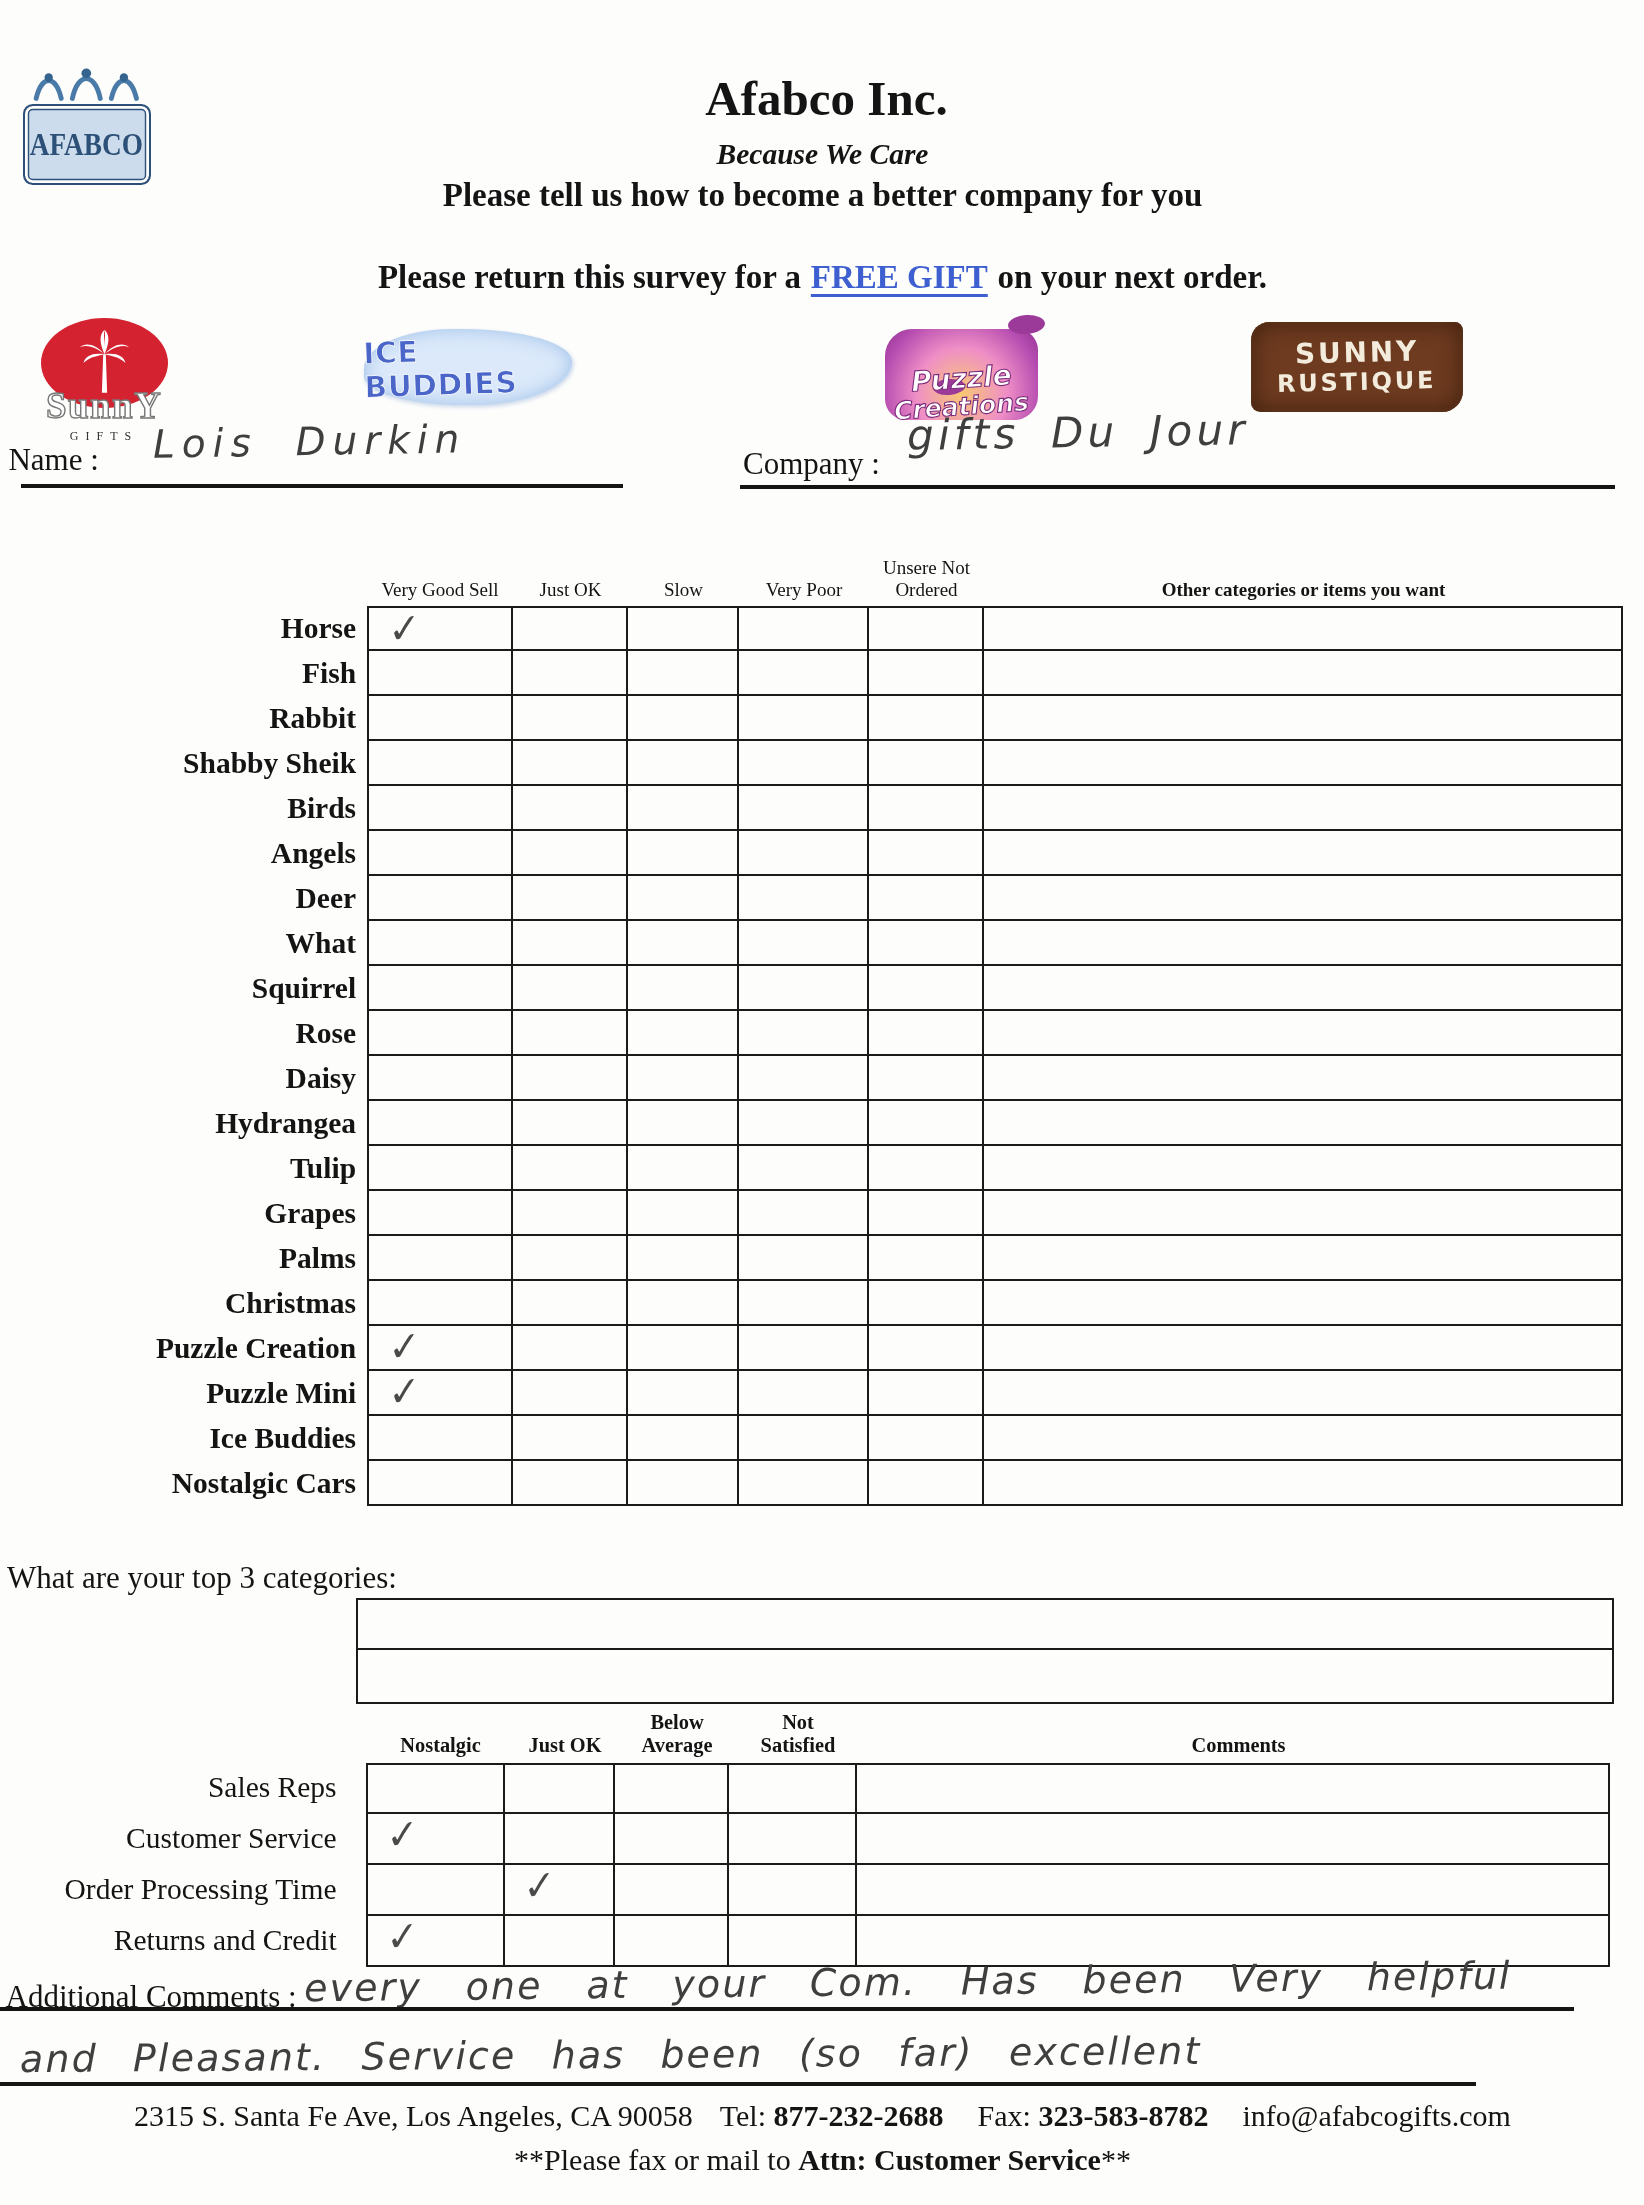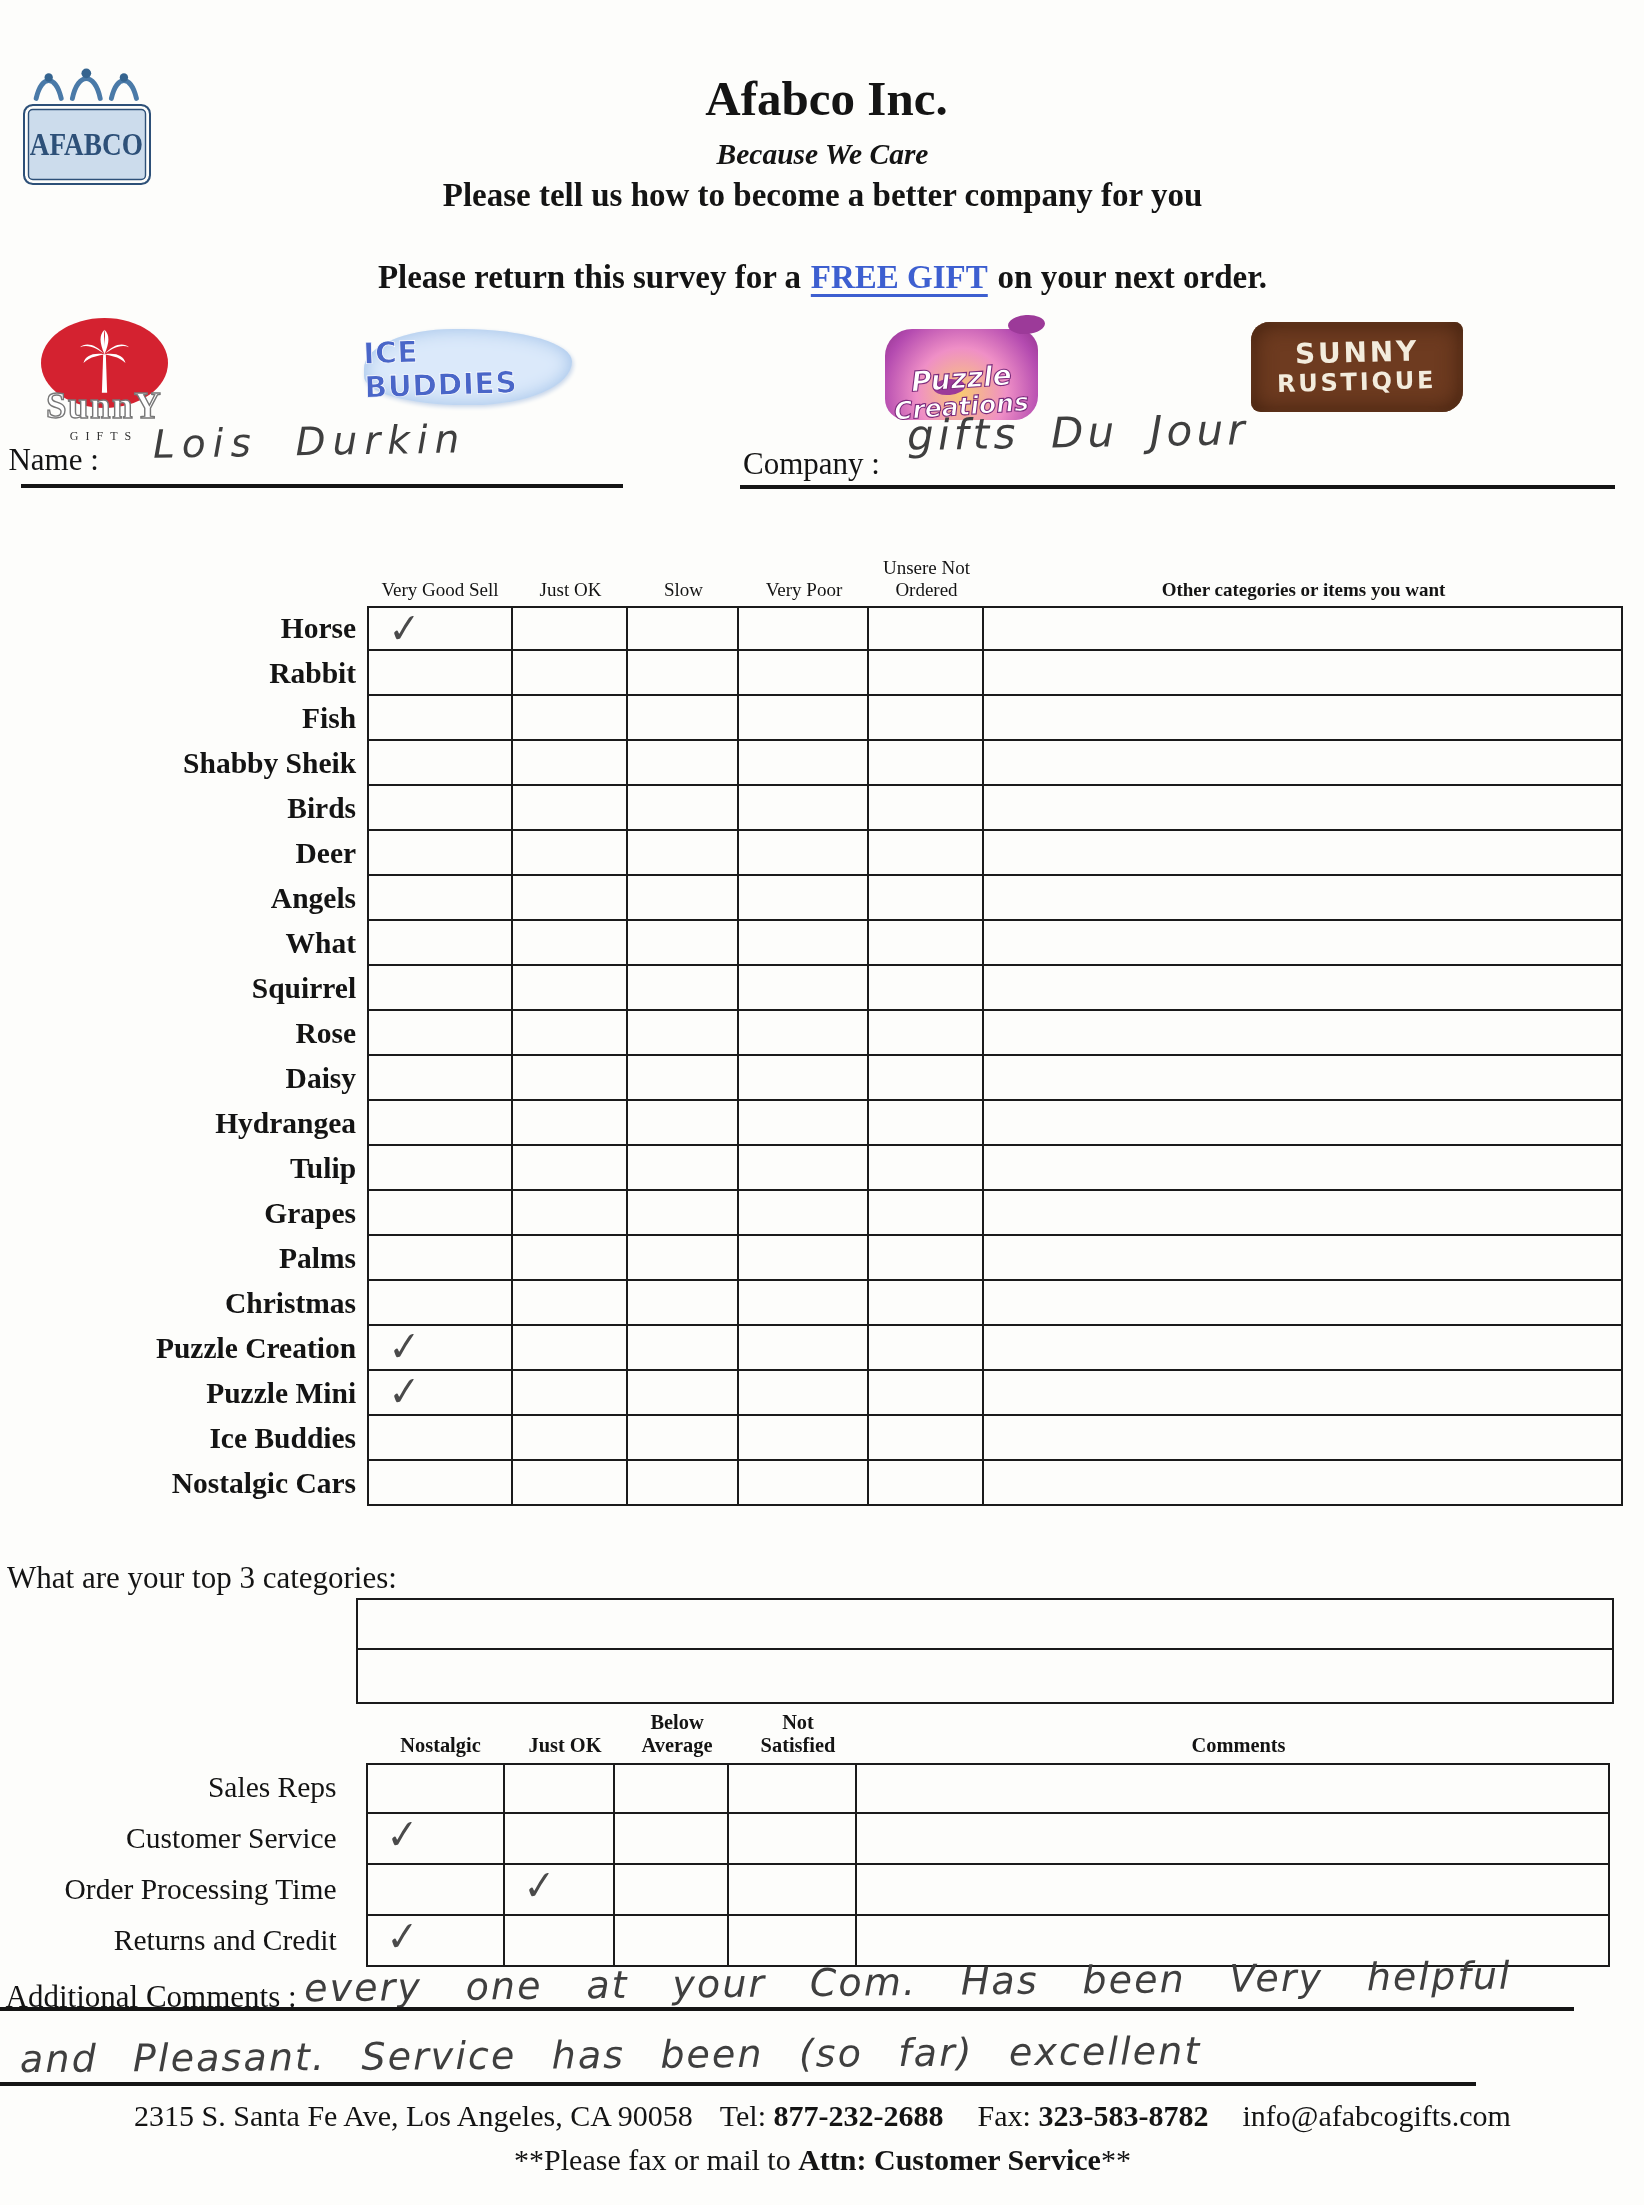--- a/index.html
+++ b/index.html
@@ -219,66 +219,66 @@
       <div class="mrow">
         <div class="rlabel">Horse</div>
         <div class="cell w0"><span class="check">✓</span></div>
         <div class="cell w1"></div>
         <div class="cell w2"></div>
         <div class="cell w3"></div>
         <div class="cell w4"></div>
         <div class="cell wother"></div>
       </div>
       <div class="mrow">
+        <div class="rlabel">Fish</div>
+        <div class="cell w0"></div>
+        <div class="cell w1"></div>
+        <div class="cell w2"></div>
+        <div class="cell w3"></div>
+        <div class="cell w4"></div>
+        <div class="cell wother"></div>
+      </div>
+      <div class="mrow">
         <div class="rlabel">Rabbit</div>
         <div class="cell w0"></div>
         <div class="cell w1"></div>
         <div class="cell w2"></div>
         <div class="cell w3"></div>
         <div class="cell w4"></div>
         <div class="cell wother"></div>
       </div>
       <div class="mrow">
-        <div class="rlabel">Fish</div>
-        <div class="cell w0"></div>
-        <div class="cell w1"></div>
-        <div class="cell w2"></div>
-        <div class="cell w3"></div>
-        <div class="cell w4"></div>
-        <div class="cell wother"></div>
-      </div>
-      <div class="mrow">
         <div class="rlabel">Shabby Sheik</div>
         <div class="cell w0"></div>
         <div class="cell w1"></div>
         <div class="cell w2"></div>
         <div class="cell w3"></div>
         <div class="cell w4"></div>
         <div class="cell wother"></div>
       </div>
       <div class="mrow">
         <div class="rlabel">Birds</div>
         <div class="cell w0"></div>
         <div class="cell w1"></div>
         <div class="cell w2"></div>
         <div class="cell w3"></div>
         <div class="cell w4"></div>
         <div class="cell wother"></div>
       </div>
       <div class="mrow">
+        <div class="rlabel">Angels</div>
+        <div class="cell w0"></div>
+        <div class="cell w1"></div>
+        <div class="cell w2"></div>
+        <div class="cell w3"></div>
+        <div class="cell w4"></div>
+        <div class="cell wother"></div>
+      </div>
+      <div class="mrow">
         <div class="rlabel">Deer</div>
-        <div class="cell w0"></div>
-        <div class="cell w1"></div>
-        <div class="cell w2"></div>
-        <div class="cell w3"></div>
-        <div class="cell w4"></div>
-        <div class="cell wother"></div>
-      </div>
-      <div class="mrow">
-        <div class="rlabel">Angels</div>
         <div class="cell w0"></div>
         <div class="cell w1"></div>
         <div class="cell w2"></div>
         <div class="cell w3"></div>
         <div class="cell w4"></div>
         <div class="cell wother"></div>
       </div>
       <div class="mrow">
         <div class="rlabel">What</div>
         <div class="cell w0"></div>

